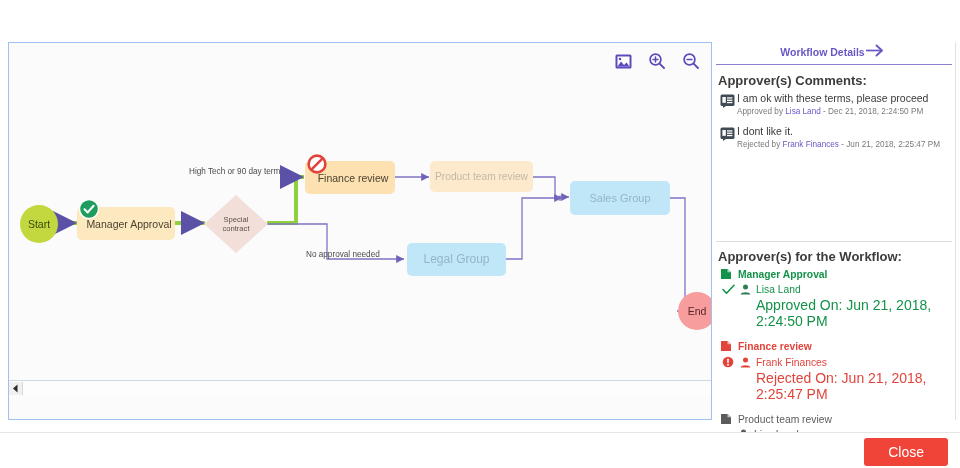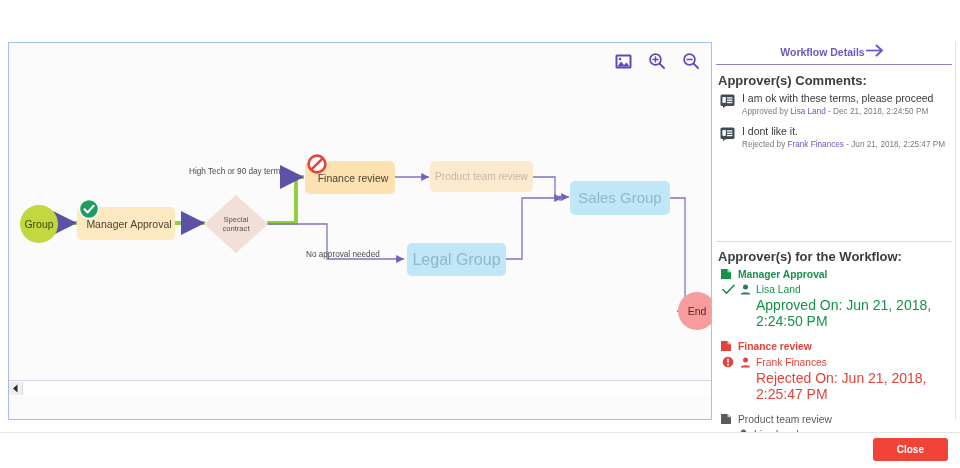--- a/index.html
+++ b/index.html
@@ -72,21 +72,21 @@
   }
   .panel-head {
     display:flex; align-items:center; justify-content:center;
     padding:2px 6px 5px 2px; border-bottom:1px solid #8d7fd0;
   }
   .panel-head .ph-title { color:#6a57c4; font-size:10.5px; font-weight:bold; }
   .panel-head .ph-arrow { cursor:pointer; }
 
   .section-title { font-size:13px; color:#3c3c3c; font-weight:bold; margin:8px 0 4px 2px; }
 
-  .comment-row { display:flex; gap:7px; margin:0 0 9px 4px; }
+  .comment-row { display:flex; gap:2px; margin:0 0 9px 4px; }
   .comment-icon { flex:0 0 auto; margin-top:2px; }
   .comment-text { font-size:10.5px; color:#3a3a3a; line-height:1.25; }
   .comment-meta { font-size:8.2px; color:#7a7a7a; margin-top:2px; }
   .comment-meta .who-approved { color:#6a57c4; }
   .comment-meta .who-rejected { color:#6a57c4; }
 
   .divider { border-top:1px solid #dcdcdc; margin:10px 0 0 0; }
 
   .approver-block { margin:2px 0 11px 4px; }
   .apv-head { display:flex; align-items:center; gap:6px; font-size:10.3px; font-weight:bold; }
@@ -100,22 +100,22 @@
   .panel-vline { position:absolute; right:-4px; top:0; width:1px; height:378px; background:#e2e2e2; }
 
   
   .footer {
     position:absolute; left:0; top:432px; width:960px; height:36px;
     background:#ffffff; border-top:1px solid #e6e6e6;
   }
   .btn-close {
     position:absolute; right:12px; top:5px;
     background:#f04438; color:#fff; border:none;
-    font-size:10px; font-family:"Liberation Sans", sans-serif;
-    padding:6px 24px; border-radius:3px; cursor:pointer;font-weight:bold;
+    font-size:14px; font-family:"Liberation Sans", sans-serif;
+    padding:6px 24px; border-radius:3px; cursor:pointer;
   }
   .edge-label {
     position:absolute; font-size:8.2px; color:#4b4b4b; white-space:nowrap; pointer-events:none;
   }
 </style>
 </head>
 <body>
 
 <div id="app">
 
@@ -174,27 +174,27 @@
             <path d="M75.5,166.3 L78.7,169.4 L84.6,162.8" stroke="#ffffff" stroke-width="2.1" fill="none" stroke-linecap="round" stroke-linejoin="round"></path>
           </g>
 
           <g>
             <circle cx="308" cy="121" r="9.3" fill="#ffffff"></circle>
             <circle cx="308" cy="121" r="8.4" fill="none" stroke="#e2443b" stroke-width="2.6"></circle>
             <path d="M302.6,126.4 L313.4,115.6" stroke="#e2443b" stroke-width="2.6" stroke-linecap="round"></path>
           </g>
         </svg>
 
-        <div class="node-label" style="left:11px;top:171px;width:38px;height:20px;font-size:10.5px;color:#3b4a10;">Group</div>
+        <div class="node-label" style="left:11px;top:171px;width:38px;height:20px;font-size:10.5px;color:#3b4a10;">Start</div>
         <div class="node-label" style="left:72px;top:170px;width:96px;height:22px;font-size:10.5px;color:#4a4330;">Manager Approval</div>
         <div class="node-label" style="left:203px;top:170px;width:48px;height:24px;font-size:7.6px;color:#5d5049;">Special contract</div>
         <div class="node-label" style="left:306px;top:124px;width:76px;height:22px;font-size:10.5px;color:#4a4330;">Finance review</div>
         <div class="node-label" style="left:422px;top:123px;width:101px;height:22px;font-size:10.2px;color:#c3b8a8;">Product team review</div>
-        <div class="node-label" style="left:399px;top:206px;width:97px;height:22px;font-size:16px;color:#95b6c7;">Legal Group</div>
-        <div class="node-label" style="left:562px;top:144px;width:98px;height:22px;font-size:15px;color:#95b6c7;">Sales Group</div>
+        <div class="node-label" style="left:399px;top:206px;width:97px;height:22px;font-size:12px;color:#95b6c7;">Legal Group</div>
+        <div class="node-label" style="left:562px;top:144px;width:98px;height:22px;font-size:11px;color:#95b6c7;">Sales Group</div>
         <div class="node-label" style="left:670px;top:258px;width:36px;height:20px;font-size:10.5px;color:#5a2626;">End</div>
 
         <div class="edge-label" style="left:180px;top:124px;">High Tech or 90 day term</div>
         <div class="edge-label" style="left:297px;top:207px;">No approval needed</div>
 
         <div class="tools">
           <div class="tool-btn">
             <svg width="17" height="15" viewBox="0 0 17 15">
               <rect x="0.5" y="0.5" width="16" height="14" rx="1.5" fill="#5b4bbd"></rect>
               <rect x="2.5" y="2.5" width="12" height="10" fill="#ffffff"></rect>

